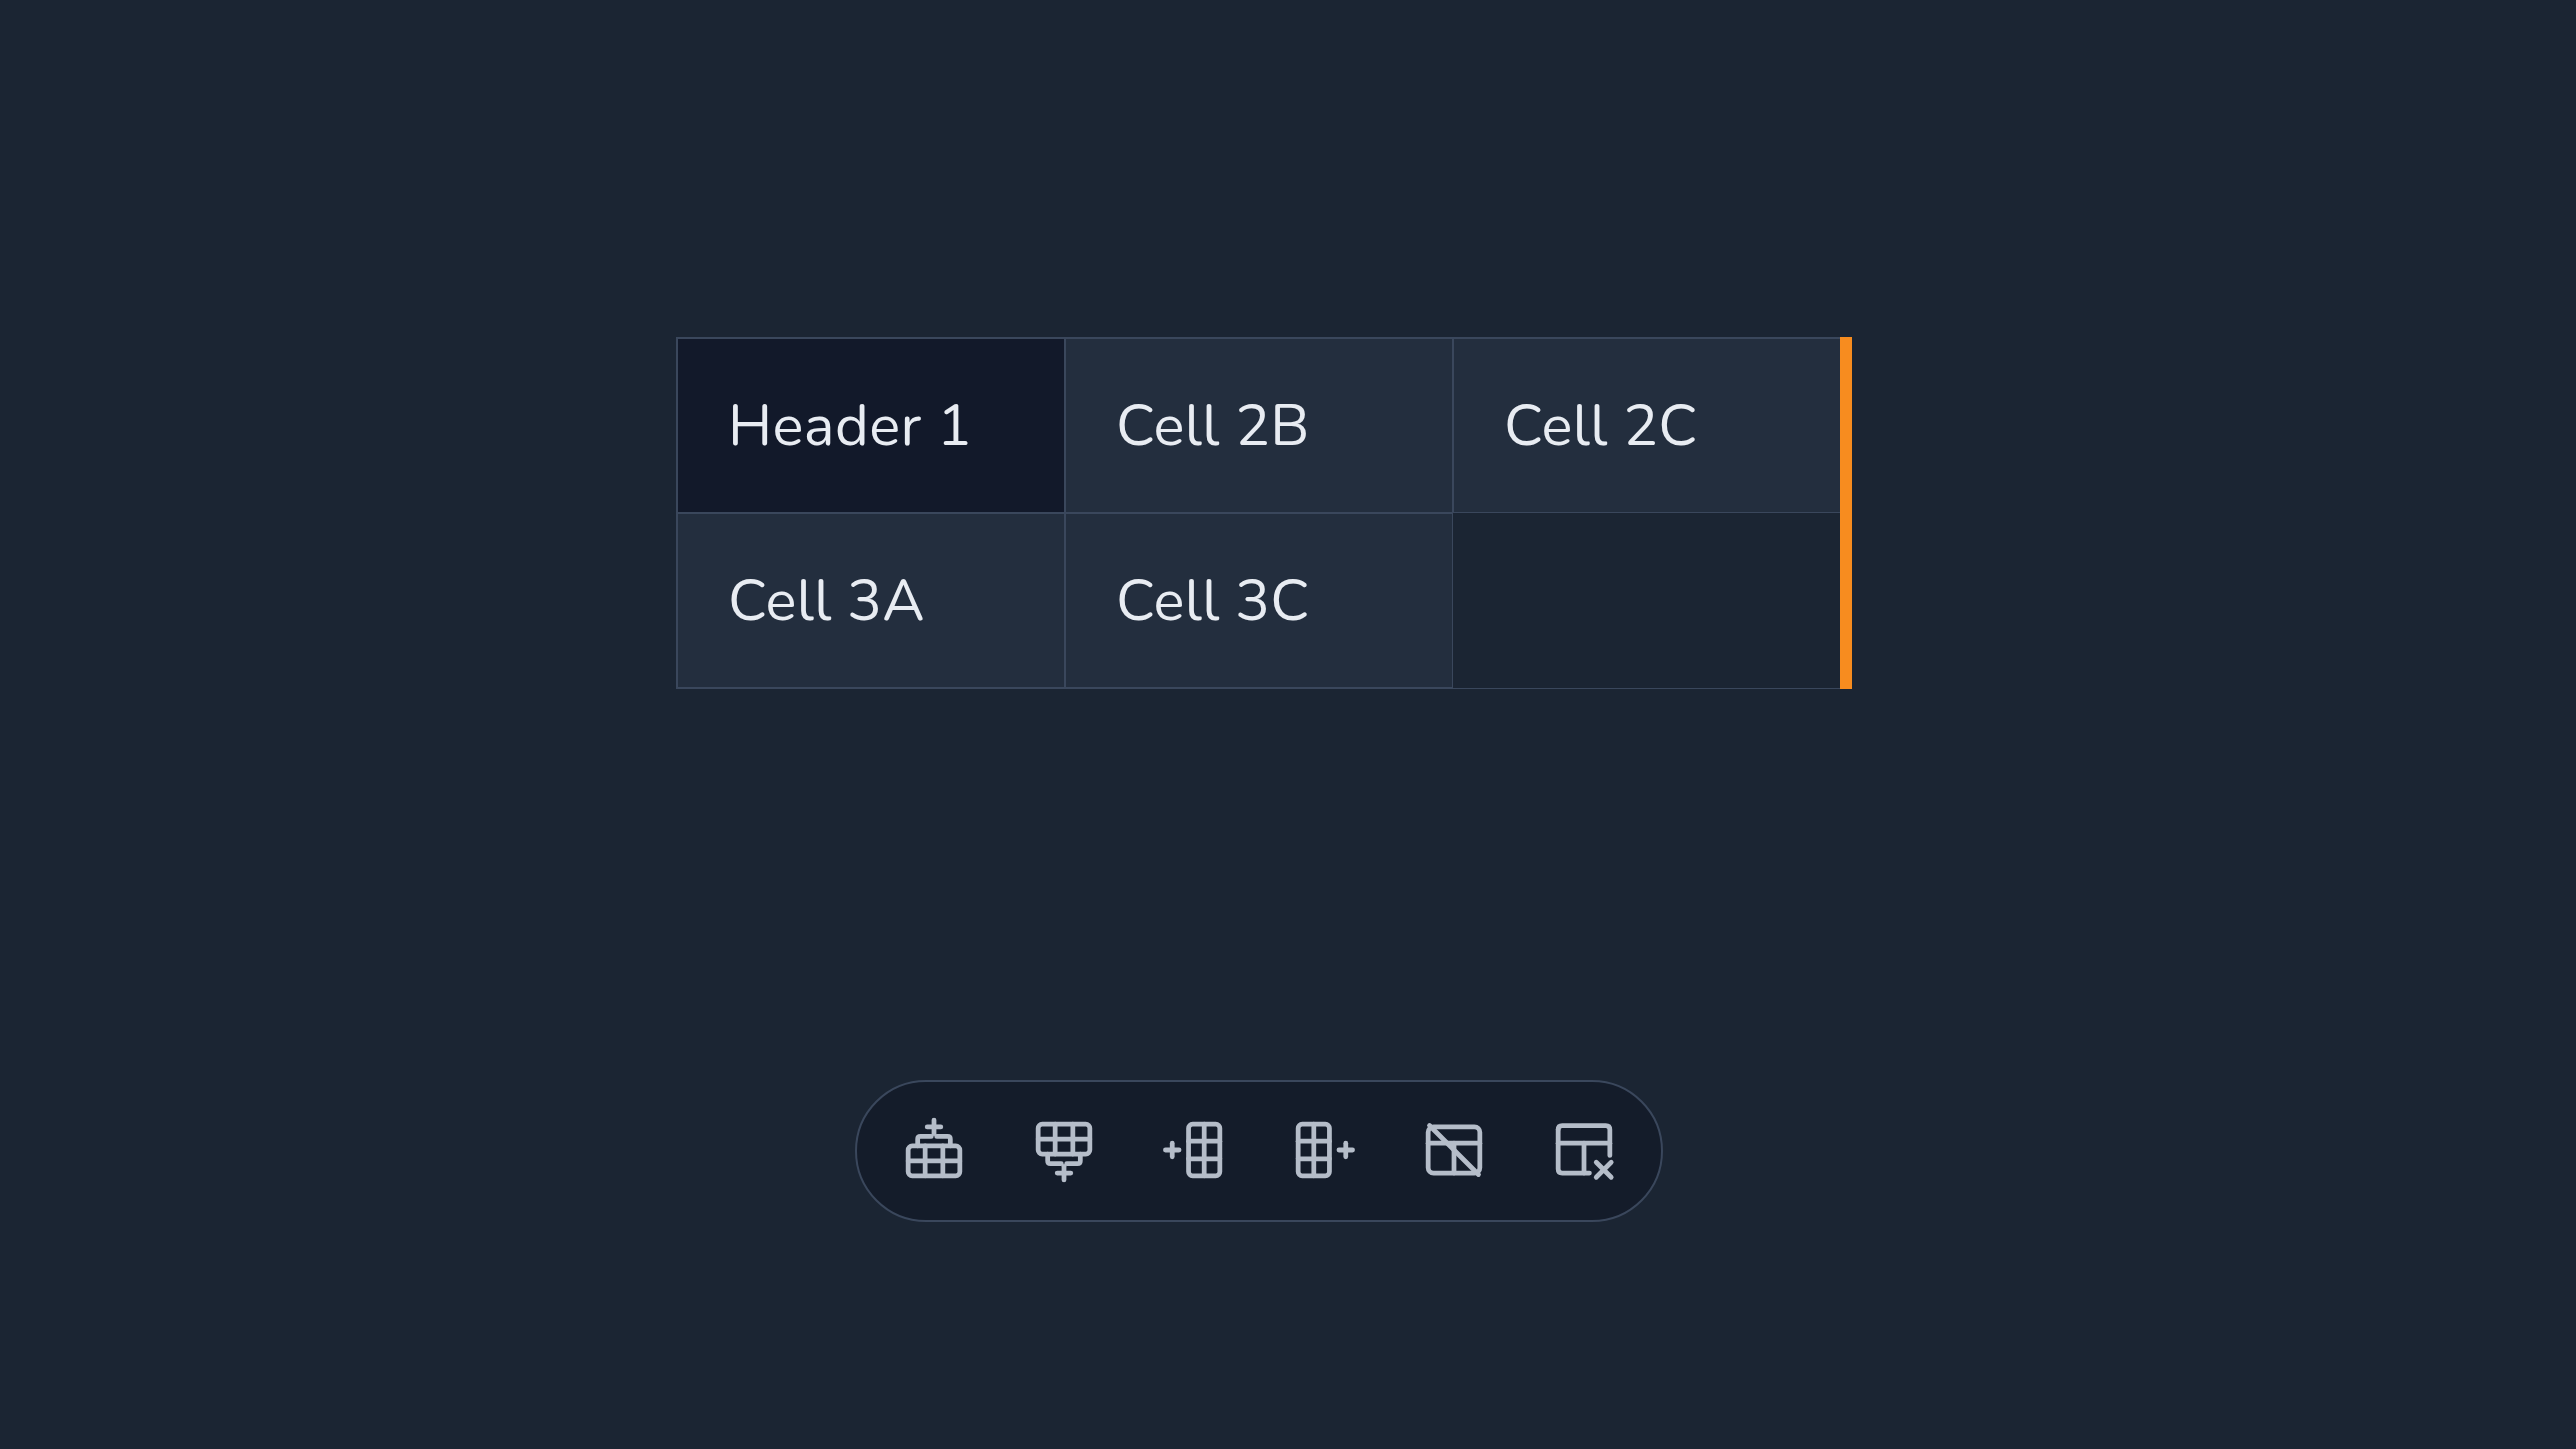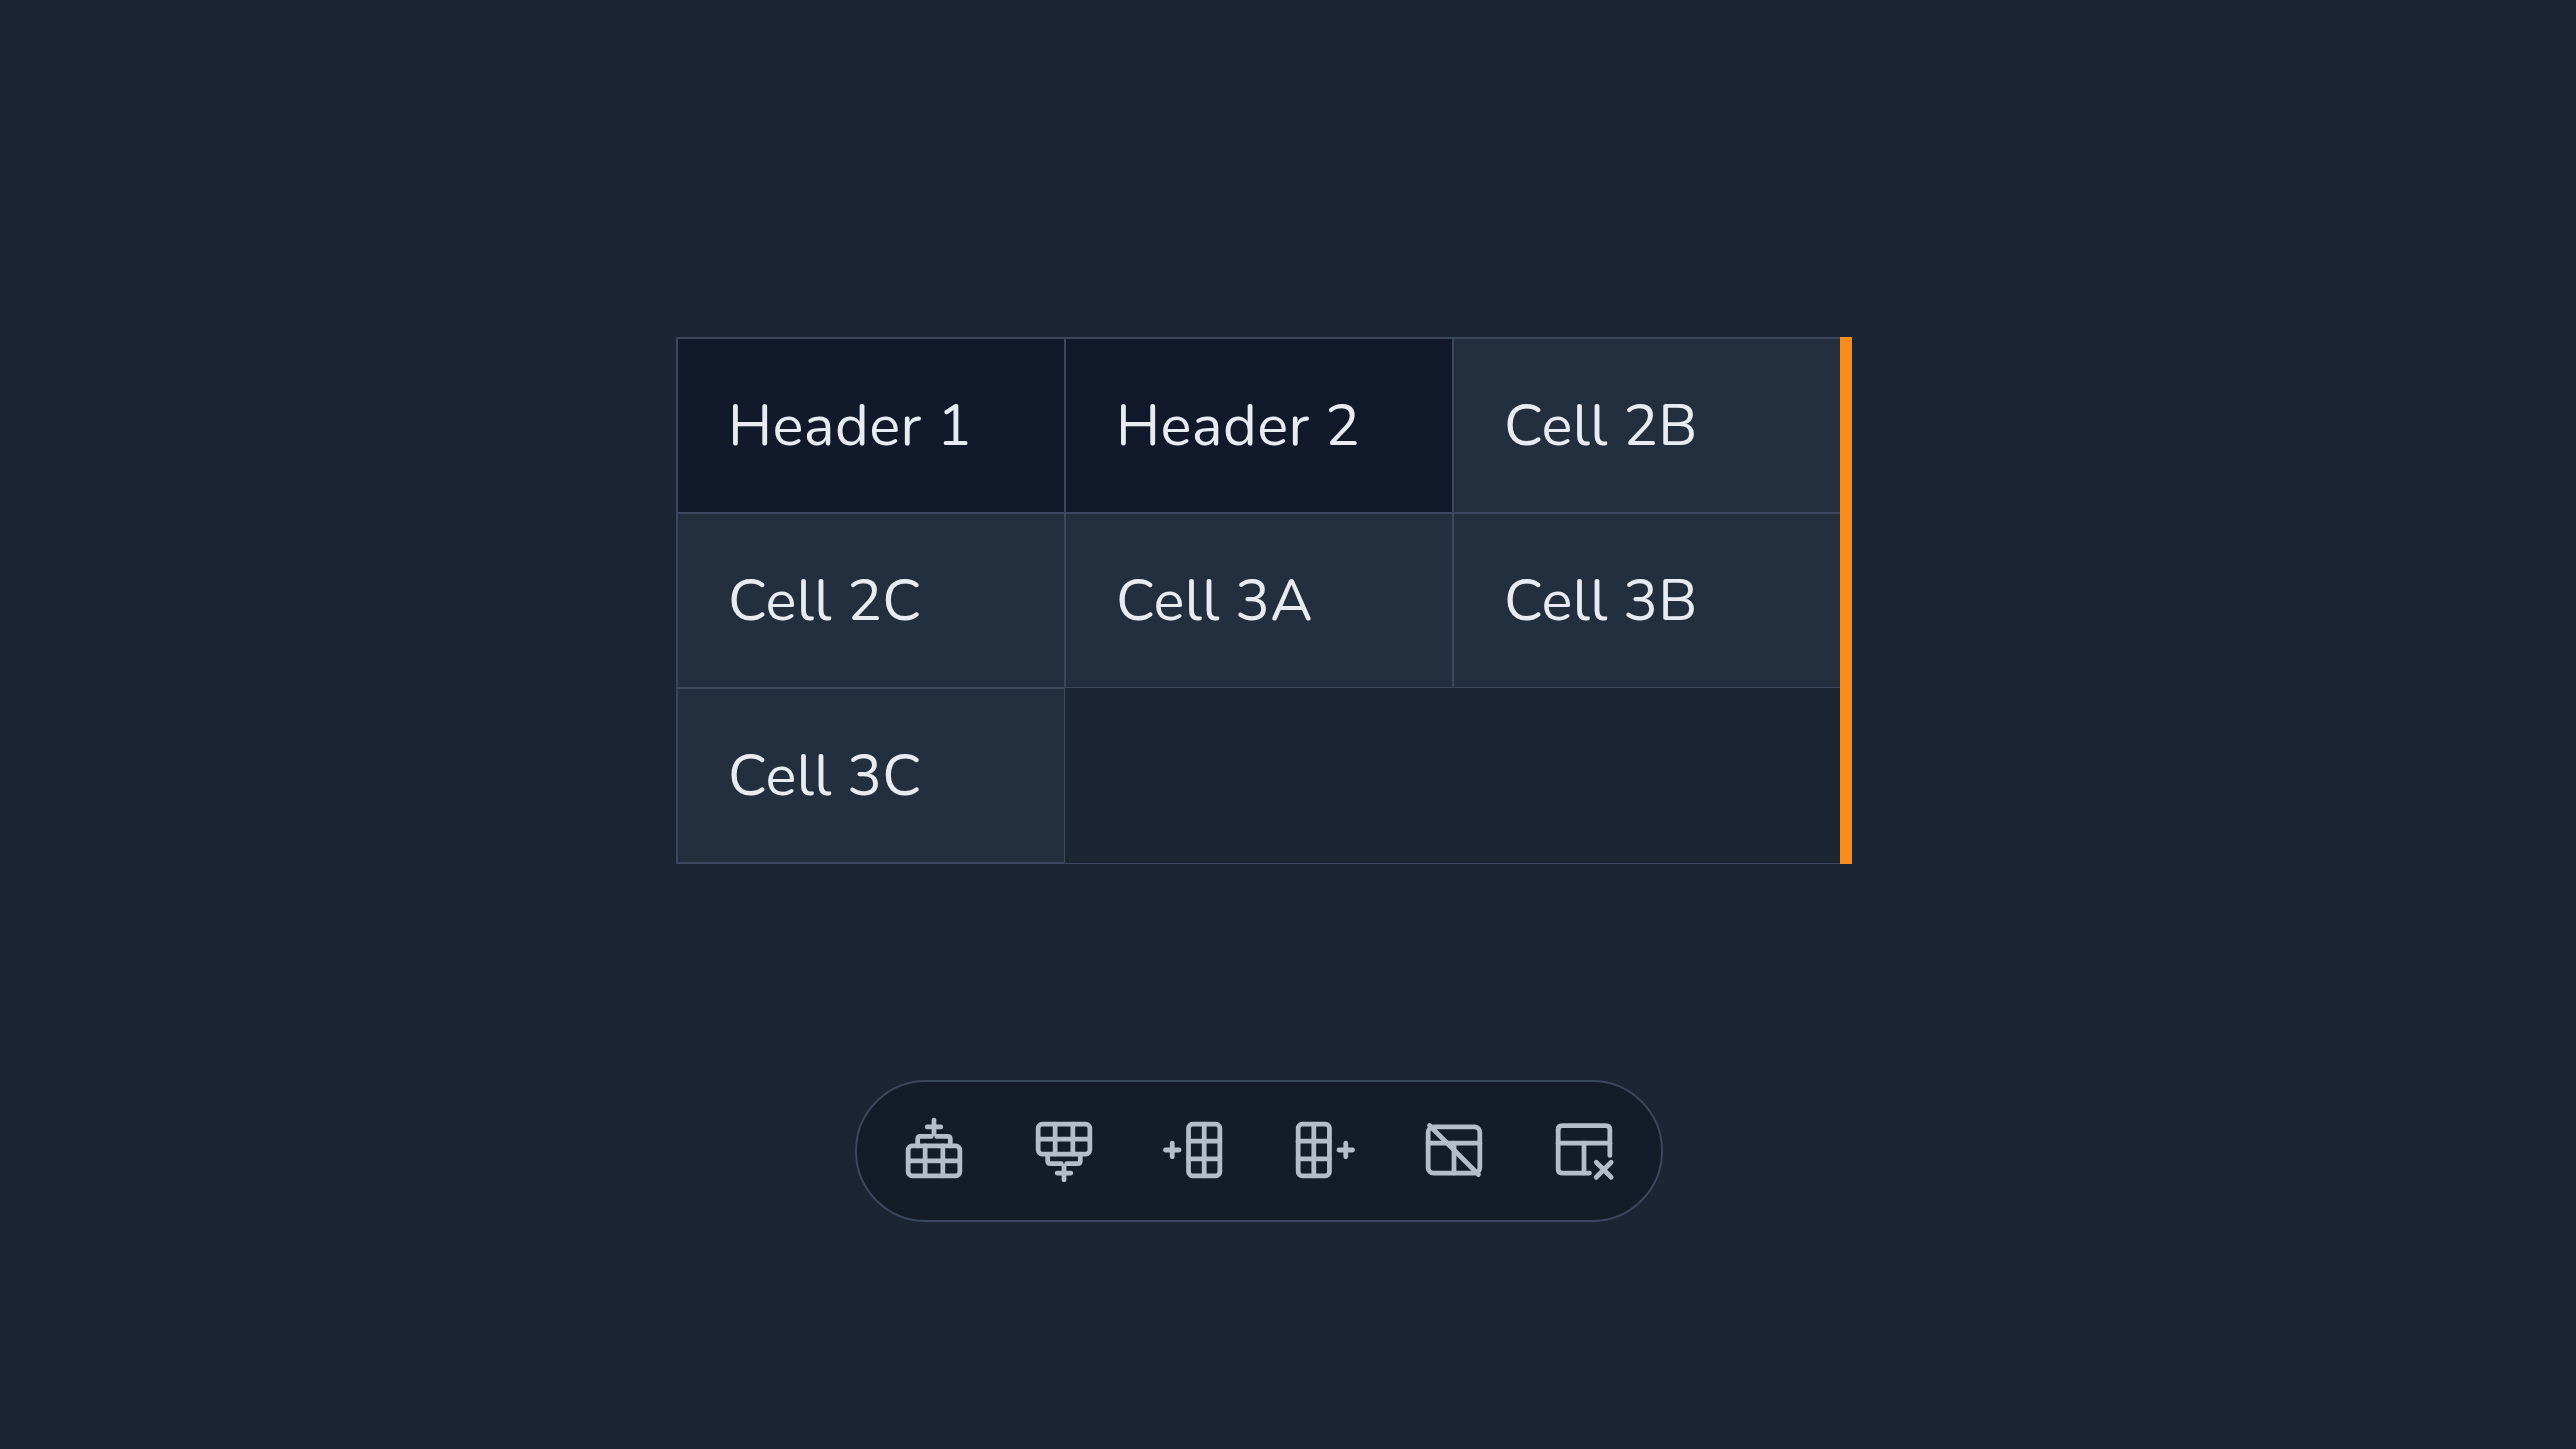--- a/index.html
+++ b/index.html
@@ -110,28 +110,26 @@
 </style>
 </head>
 <body>
 
 <div class="stage">
 
   <div class="table-wrap">
     <div class="table">
 
       <div class="cell header">Header 1</div>
-      <div class="cell header">Header 2</div>
 
 
       <div class="cell">Cell 2B</div>
       <div class="cell">Cell 2C</div>
 
       <div class="cell">Cell 3A</div>
-      <div class="cell">Cell 3B</div>
       <div class="cell">Cell 3C</div>
     </div>
     <div class="selection-bar"></div>
   </div>
 
   <div class="toolbar">
 
     <button class="tool-btn">
       <span>
         <svg viewBox="0 0 100 100">

